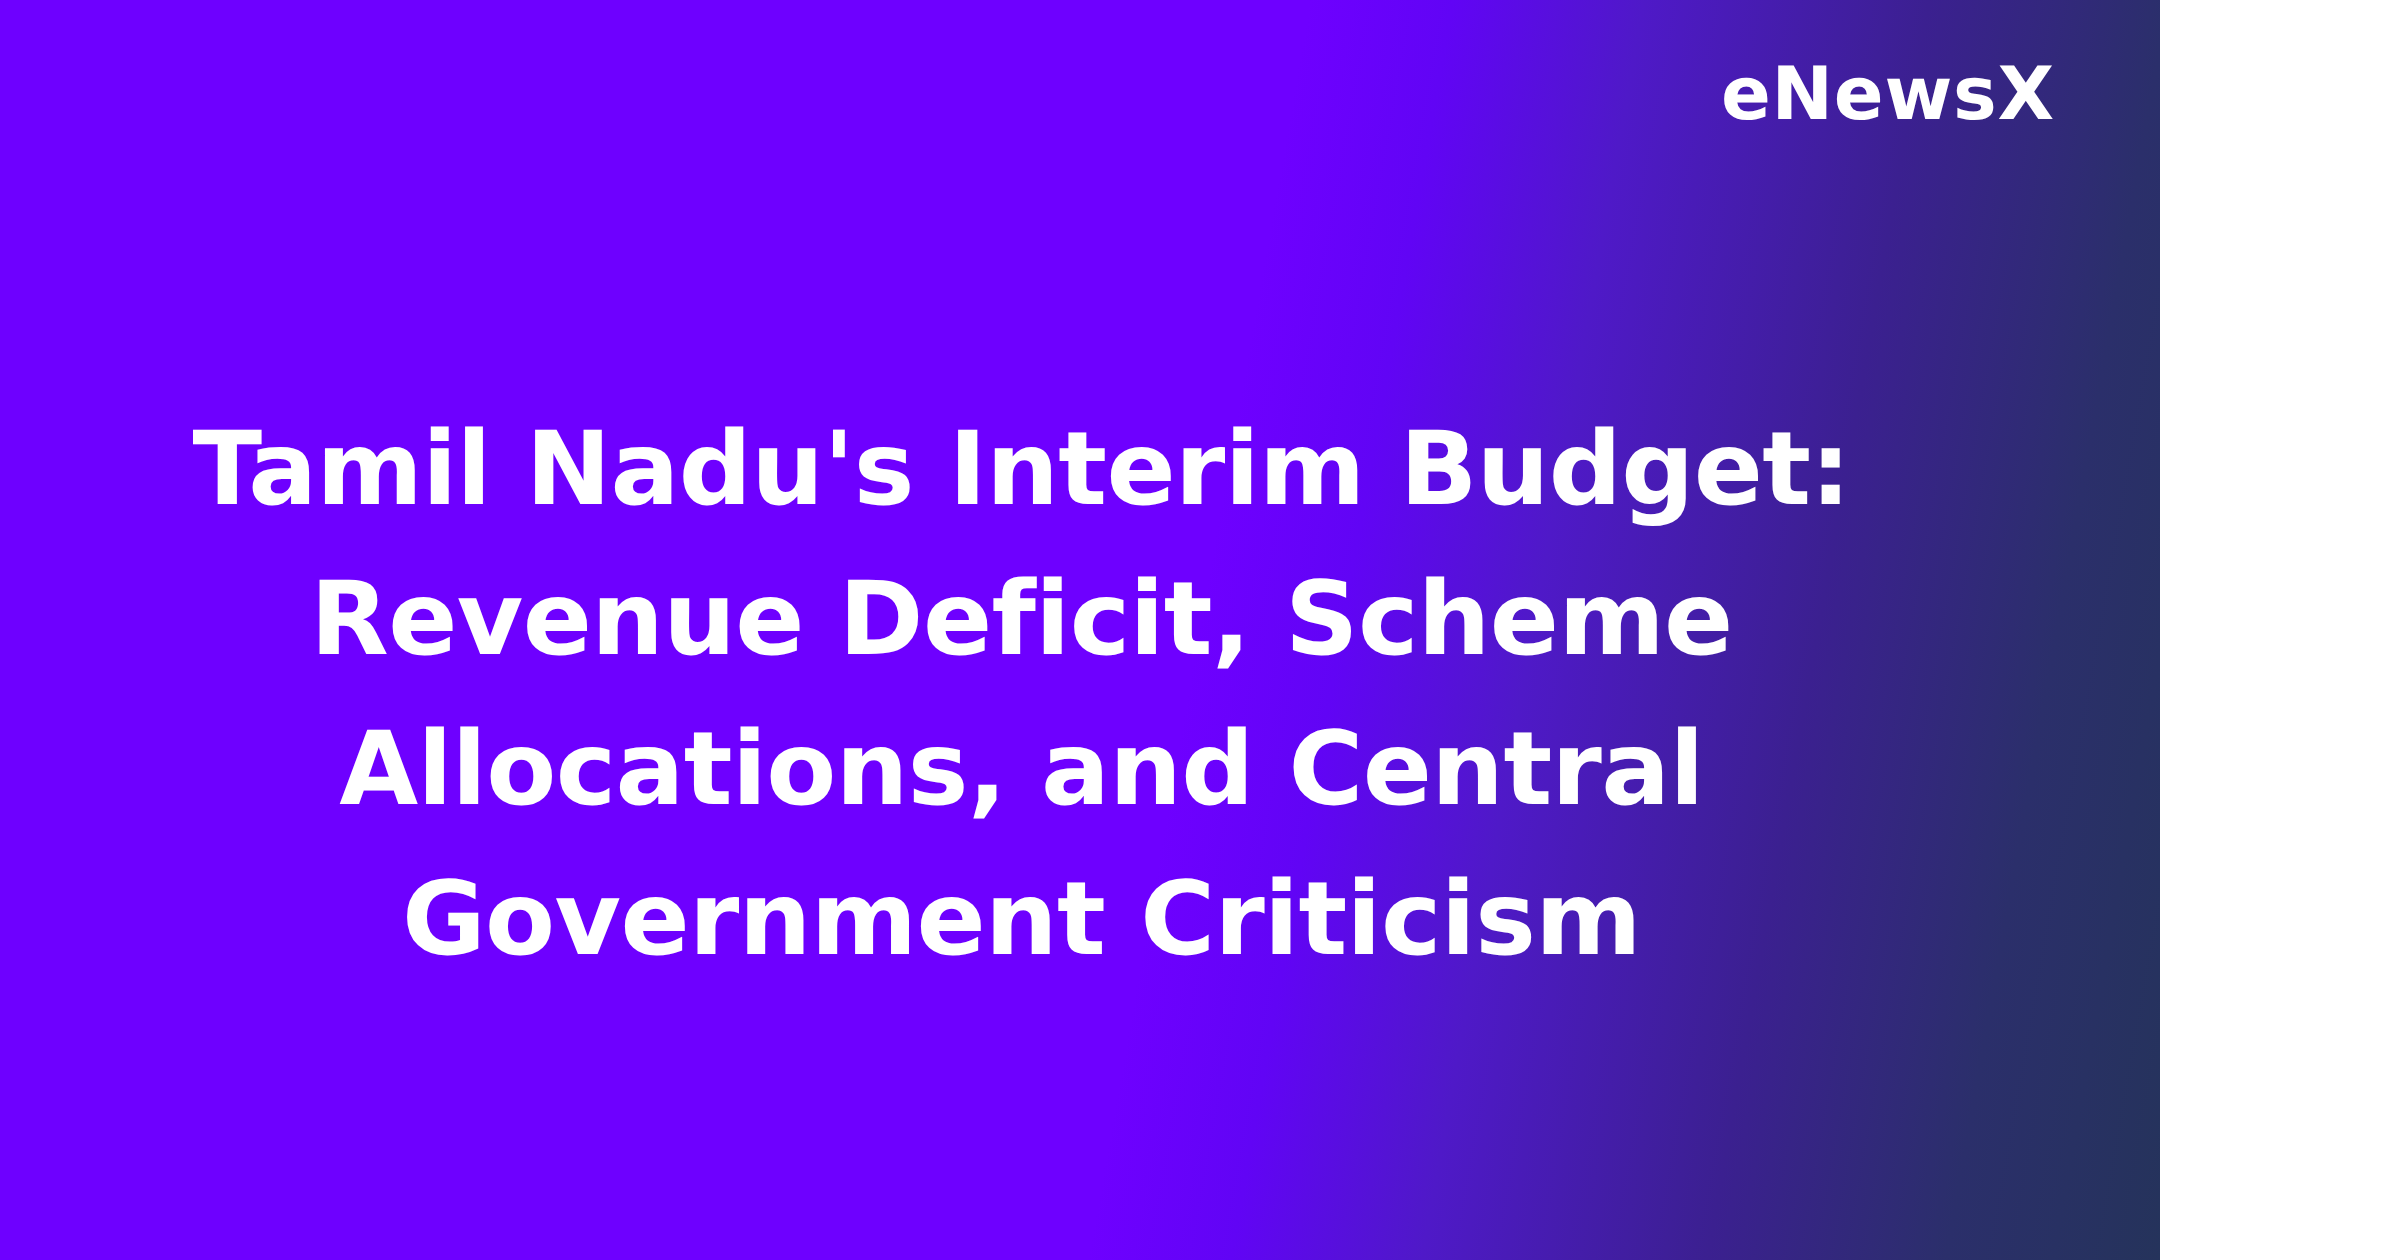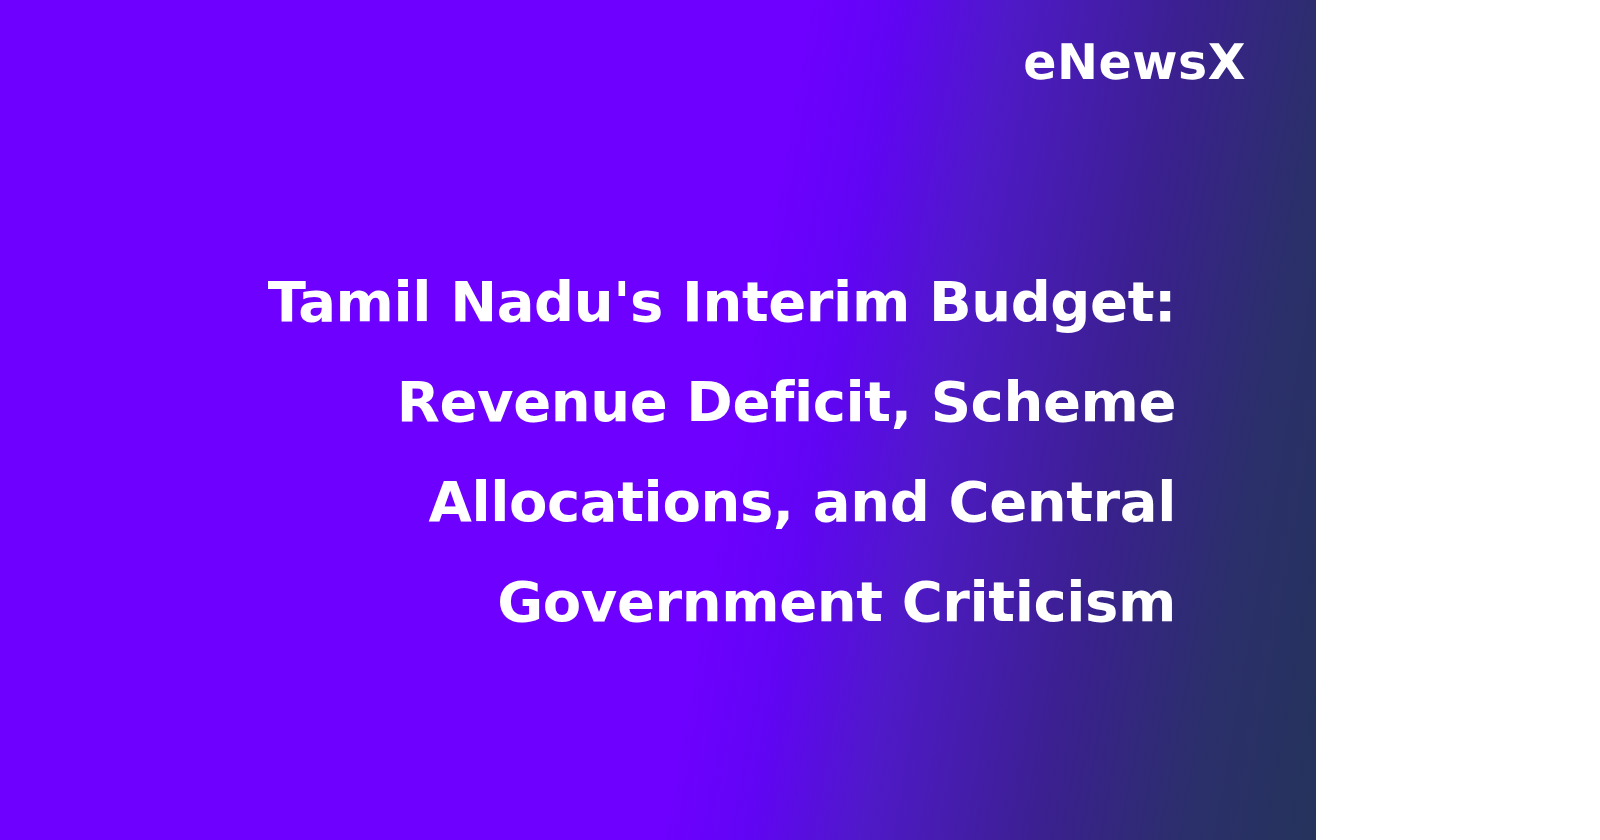--- a/index.html
+++ b/index.html
@@ -4,21 +4,21 @@
 <title>eNewsX Article Card</title>
 <style>
   html, body {
     margin: 0;
     padding: 0;
     background: #ffffff;
   }
 
   .card {
     position: relative;
-    width: 1316px;
+    width: 1440px;
     height: 840px;
     overflow: hidden;
     box-sizing: border-box;
     font-family: "DejaVu Sans", "Liberation Sans", sans-serif;
     
     background-image: linear-gradient(
         100deg,
         #6E00FF 0%,
         #6E00FF 55%,
         #6104F5 61%,
@@ -55,28 +55,28 @@
 
   
   .headline-wrap {
     position: absolute;
     left: 62px;
     right: 140px;
     top: 252px;
   }
 
   .headline {
-    margin: 0;
+    margin: 12px;
     color: #ffffff;
     font-family: "DejaVu Sans", "Liberation Sans", sans-serif;
-    font-size: 56px;
+    font-size: 68px;
     font-weight: 700;
     line-height: 100px;
     letter-spacing: -0.4px;
-    text-align: right;
+    text-align: center;
     word-break: normal;
     max-width: 1400px;
   }
 </style>
 </head>
 <body>
 
 <div class="card">
 
   <div class="brand-bar">

